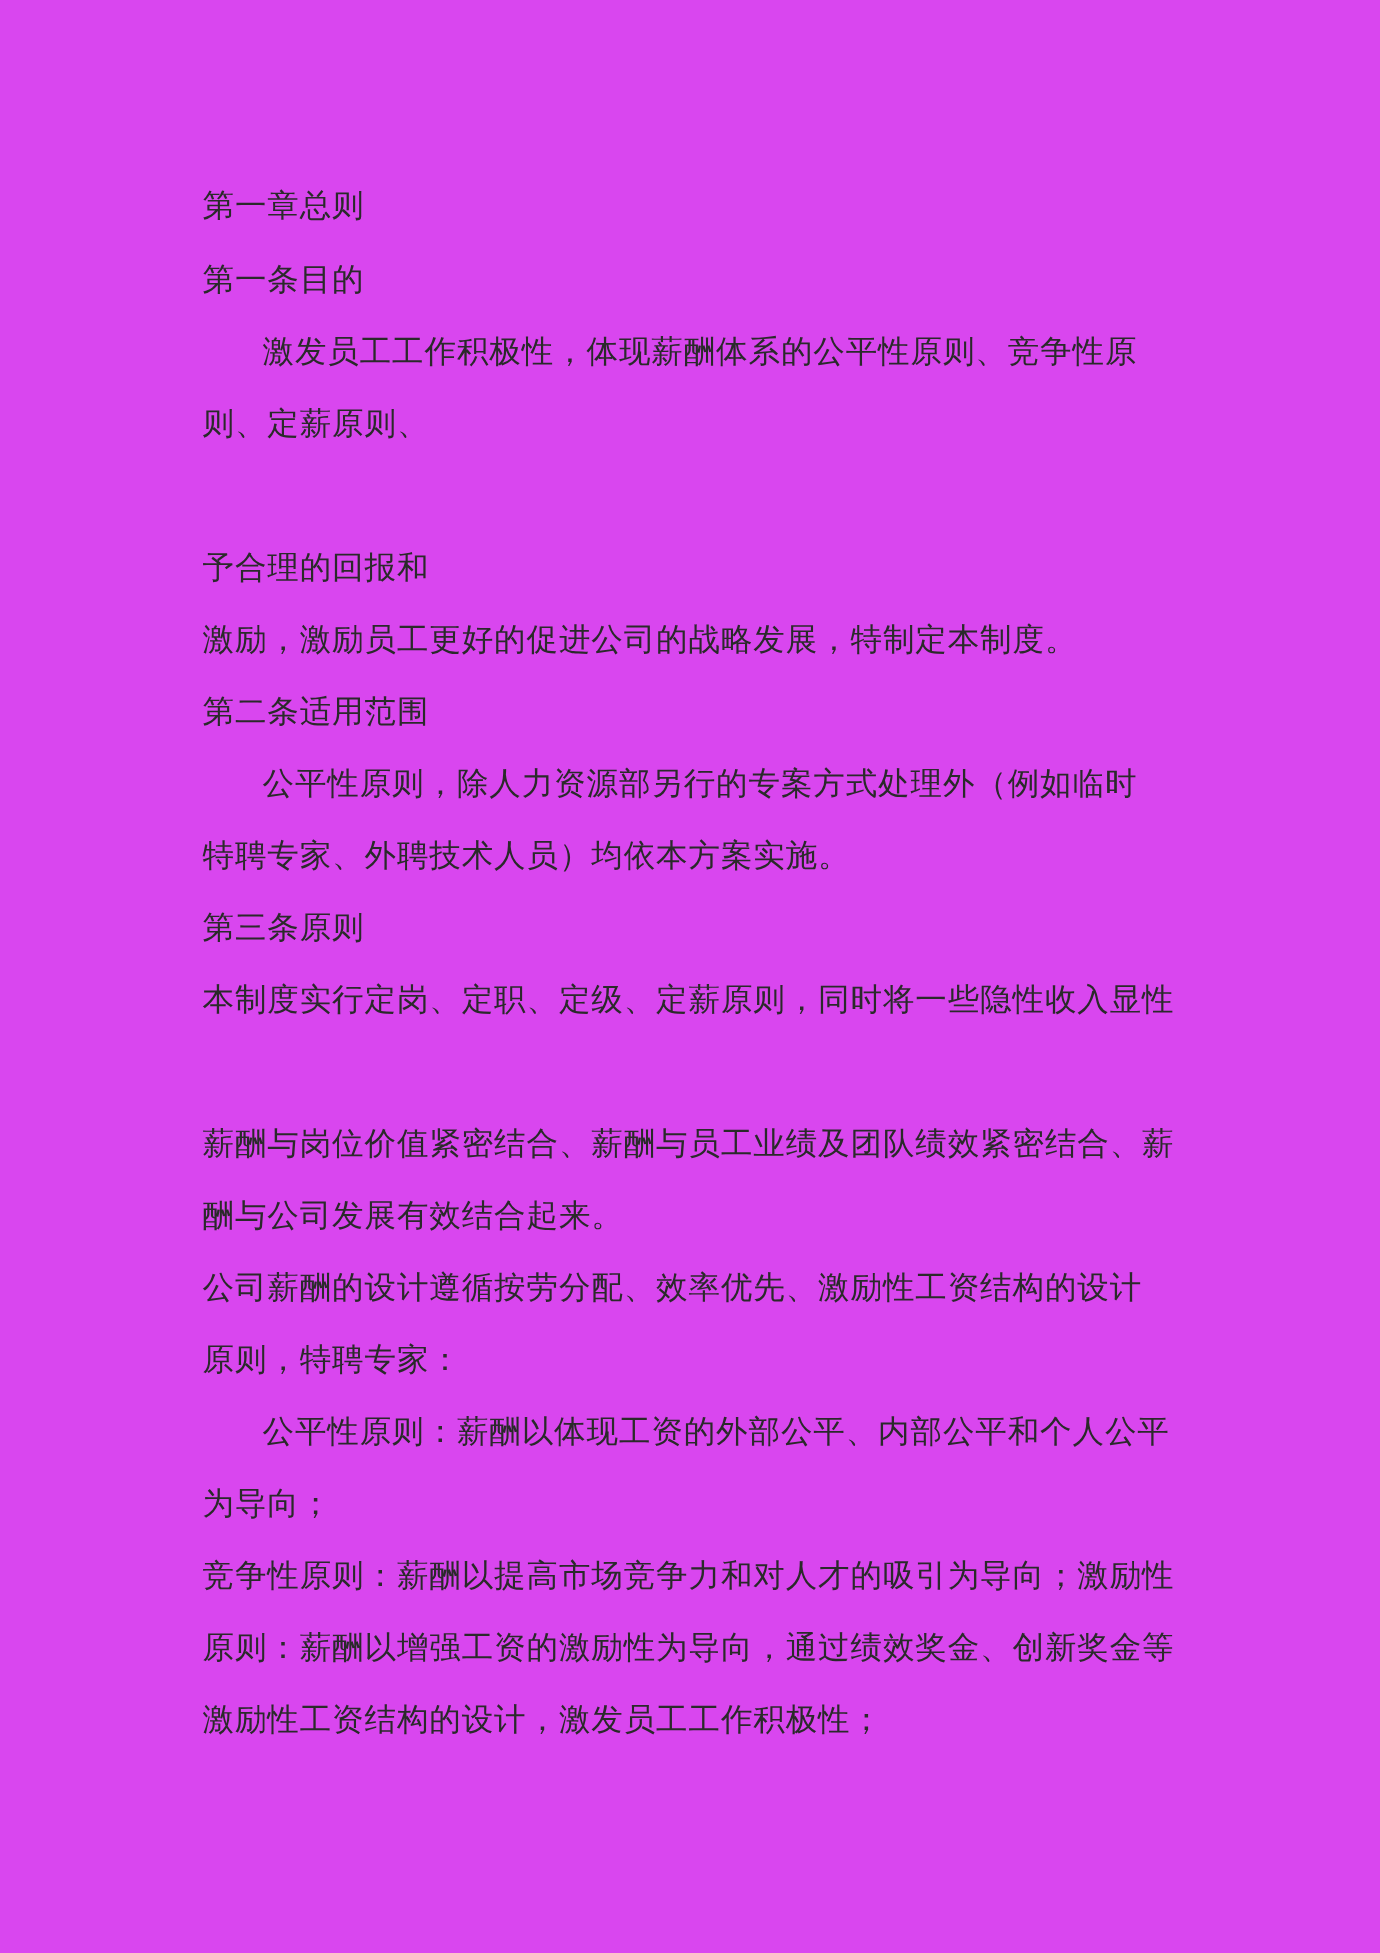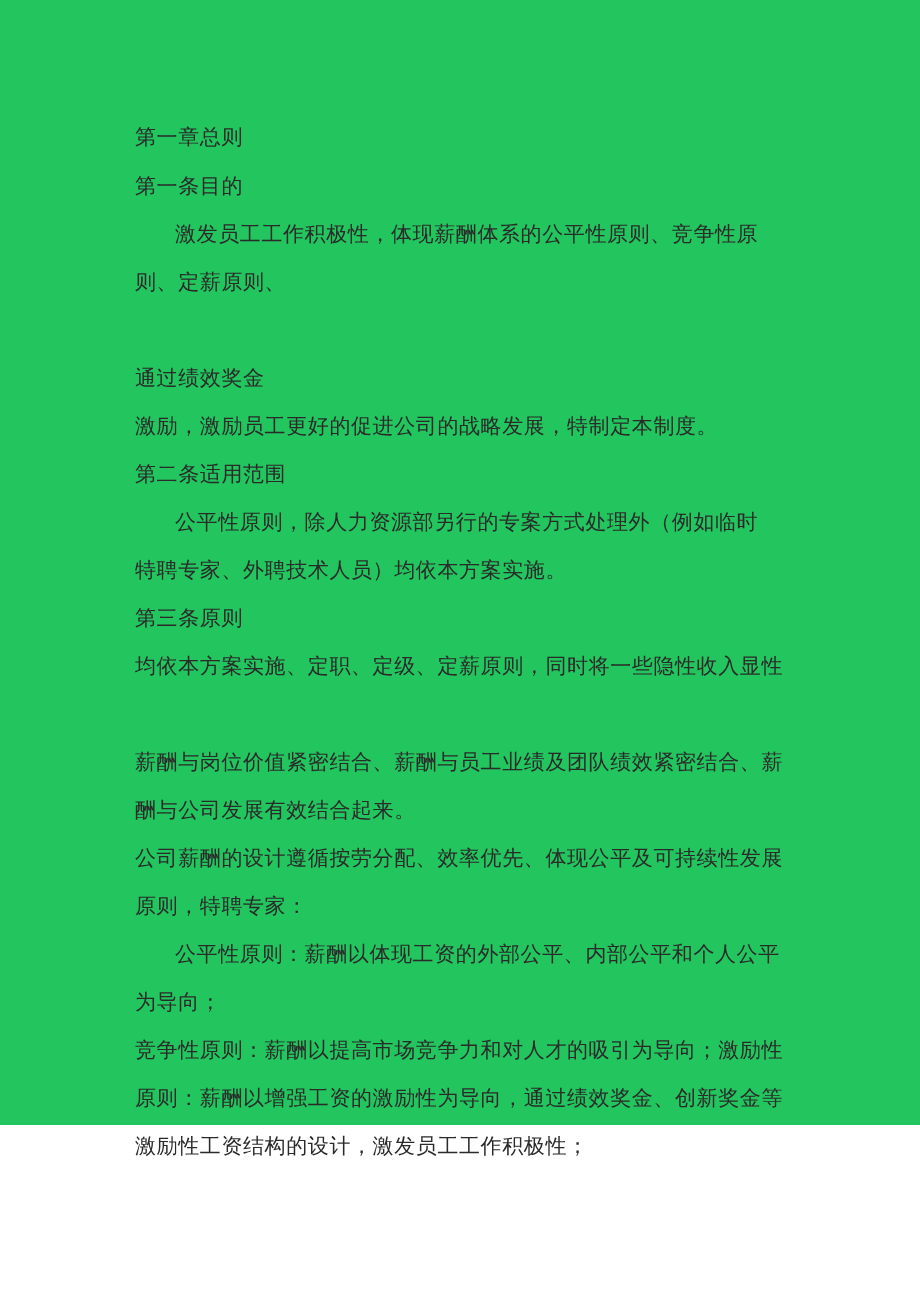--- a/index.html
+++ b/index.html
@@ -13,50 +13,50 @@
       position: relative;
       overflow: hidden;
       font-family: "DejaVu Serif", "Liberation Serif", serif;
       color: #2a2a2a;
     }
     .page {
       position: absolute;
       left: 0;
       top: 0;
       width: 920px;
-      height: 1125px;
-      background: #22c55e;
+      height: 1302px;
+      background: #d946ef;
     }
     .line {
       position: absolute;
       left: 135px;
       font-size: 21px;
       line-height: 24px;
       white-space: nowrap;
       letter-spacing: 0.6px;
     }
     .indent { left: 175px; }
   </style>
 </head>
 <body>
 
 <div class="page">
   <div class="line" style="top:125px">第一章总则</div>
   <div class="line" style="top:174px">第一条目的</div>
   <div class="line indent" style="top:222px">激发员工工作积极性，体现薪酬体系的公平性原则、竞争性原</div>
   <div class="line" style="top:270px">则、定薪原则、</div>
-  <div class="line" style="top:366px">通过绩效奖金</div>
+  <div class="line" style="top:366px">予合理的回报和</div>
   <div class="line" style="top:414px">激励，激励员工更好的促进公司的战略发展，特制定本制度。</div>
   <div class="line" style="top:462px">第二条适用范围</div>
   <div class="line indent" style="top:510px">公平性原则，除人力资源部另行的专案方式处理外（例如临时</div>
   <div class="line" style="top:558px">特聘专家、外聘技术人员）均依本方案实施。</div>
   <div class="line" style="top:606px">第三条原则</div>
-  <div class="line" style="top:654px">均依本方案实施、定职、定级、定薪原则，同时将一些隐性收入显性</div>
+  <div class="line" style="top:654px">本制度实行定岗、定职、定级、定薪原则，同时将一些隐性收入显性</div>
   <div class="line" style="top:750px">薪酬与岗位价值紧密结合、薪酬与员工业绩及团队绩效紧密结合、薪</div>
   <div class="line" style="top:798px">酬与公司发展有效结合起来。</div>
-  <div class="line" style="top:846px">公司薪酬的设计遵循按劳分配、效率优先、体现公平及可持续性发展</div>
+  <div class="line" style="top:846px">公司薪酬的设计遵循按劳分配、效率优先、激励性工资结构的设计</div>
   <div class="line" style="top:894px">原则，特聘专家：</div>
   <div class="line indent" style="top:942px">公平性原则：薪酬以体现工资的外部公平、内部公平和个人公平</div>
   <div class="line" style="top:990px">为导向；</div>
   <div class="line" style="top:1038px">竞争性原则：薪酬以提高市场竞争力和对人才的吸引为导向；激励性</div>
   <div class="line" style="top:1134px">激励性工资结构的设计，激发员工工作积极性；</div>
   <div class="line" style="top:1086px">原则：薪酬以增强工资的激励性为导向，通过绩效奖金、创新奖金等</div>
 </div>
 
 </body></html>

